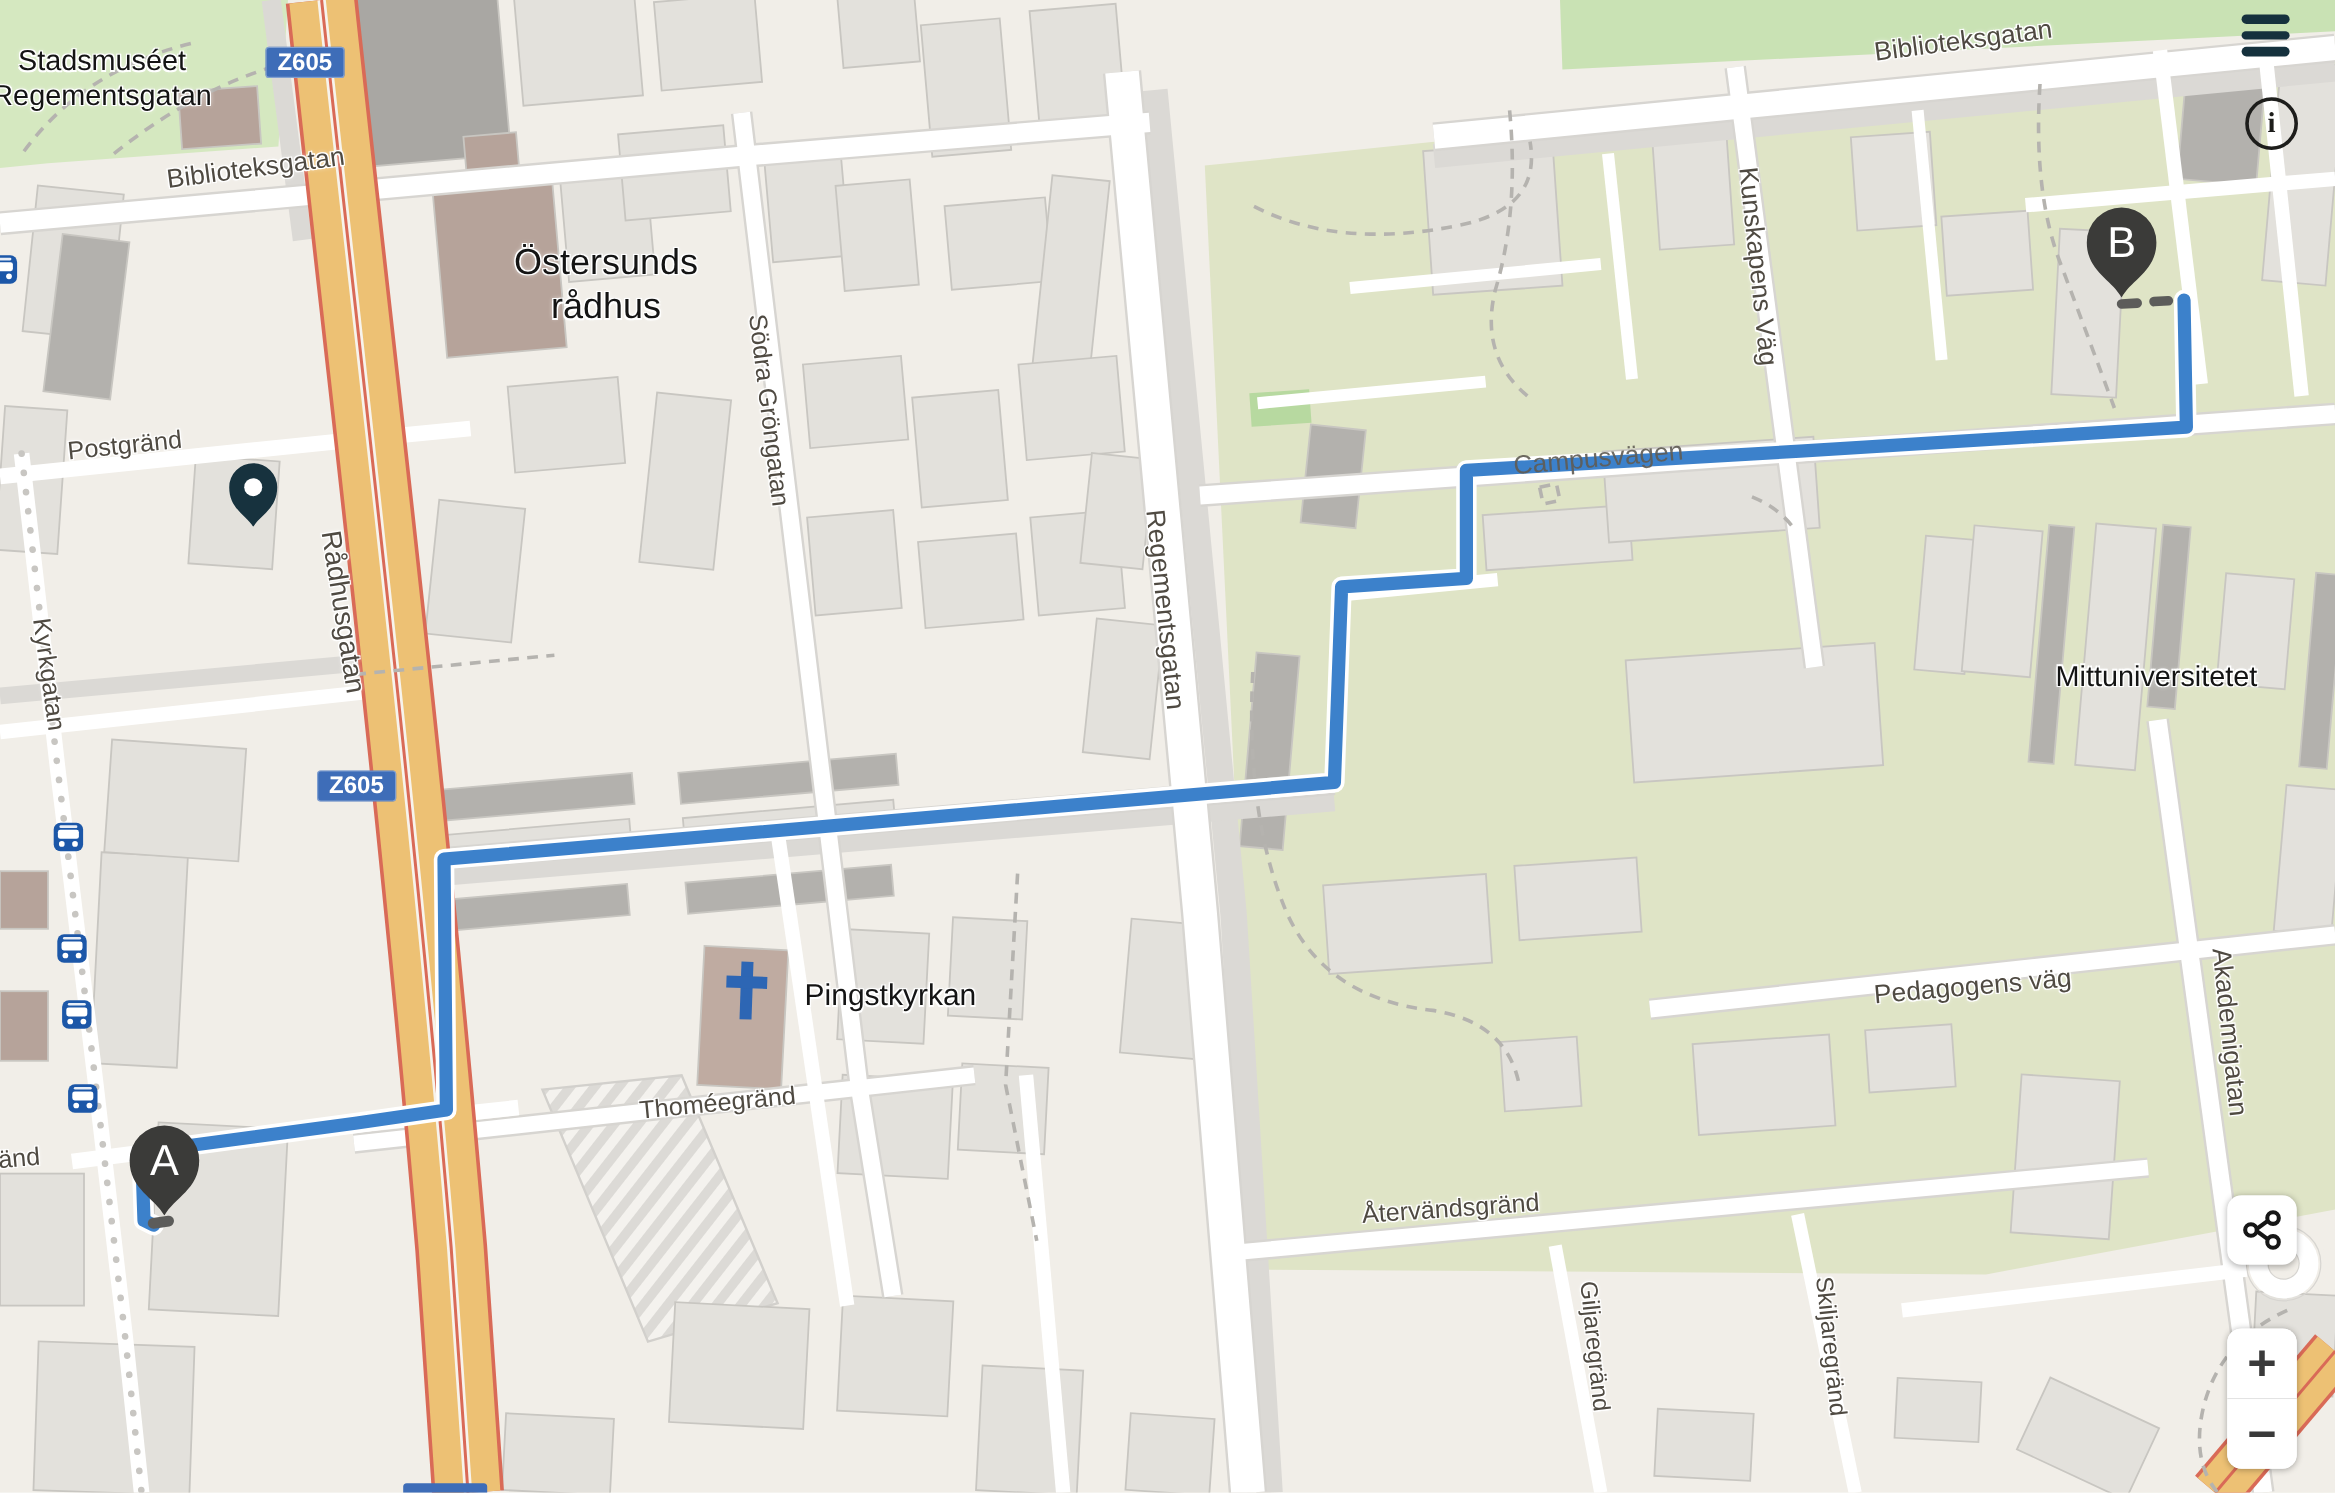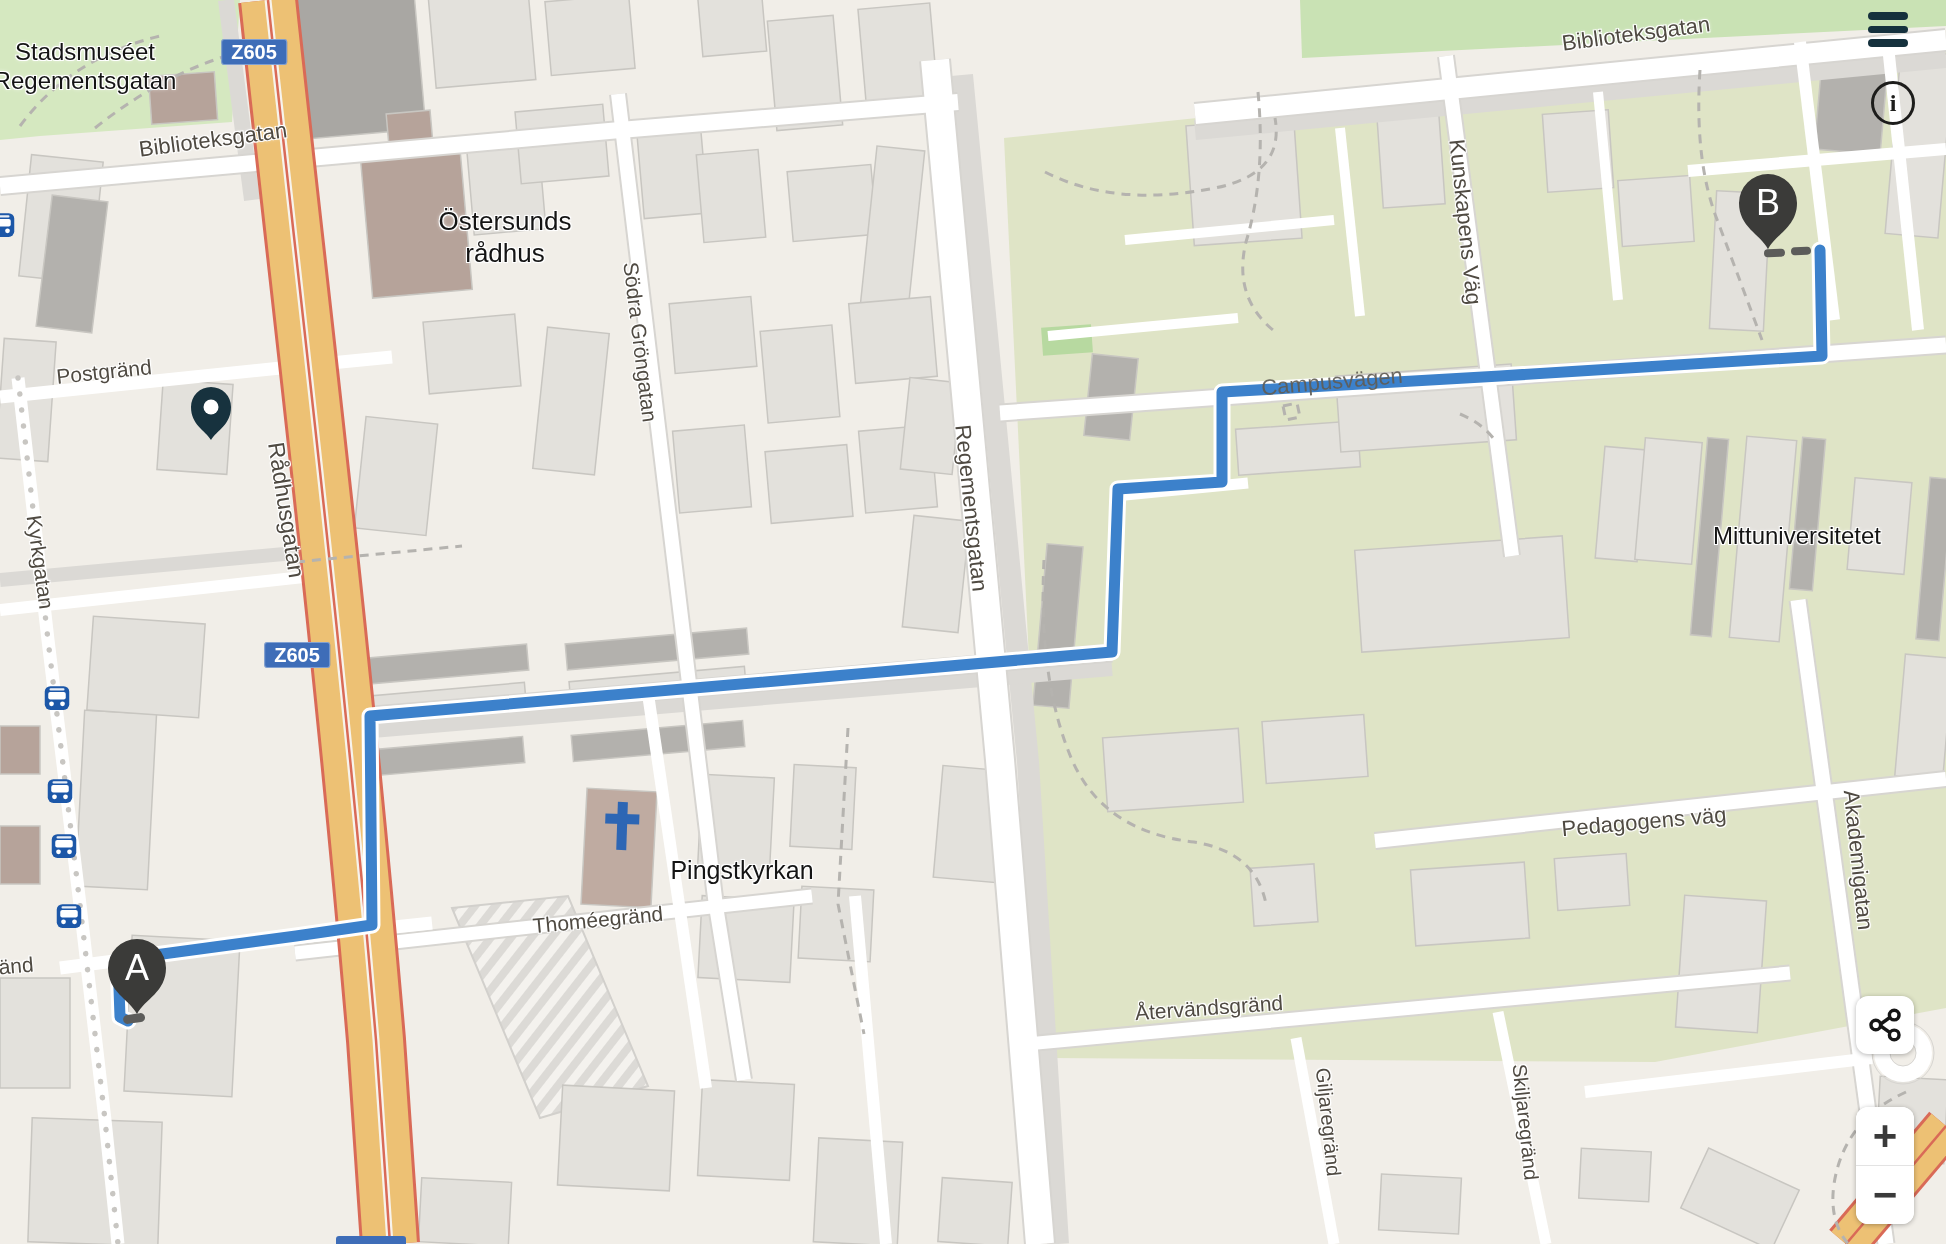--- a/index.html
+++ b/index.html
@@ -260,26 +260,26 @@
   <div class="lbl street" style="left:598px;top:920px;transform:translate(-50%,-50%) rotate(-5.5deg);">Thoméegränd</div>
   <div class="lbl street" style="left:1209px;top:1008px;transform:translate(-50%,-50%) rotate(-4deg);">Återvändsgränd</div>
   <div class="lbl street" style="left:1328px;top:1122px;transform:translate(-50%,-50%) rotate(84deg);font-size:20px;">Giljaregränd</div>
   <div class="lbl street" style="left:1525px;top:1122px;transform:translate(-50%,-50%) rotate(84deg);font-size:20px;">Skiljaregränd</div>
   <div class="lbl street" style="left:16px;top:966px;transform:translate(-50%,-50%) rotate(-5deg);">änd</div>
 
   <div class="lbl place" style="left:85px;top:66px;transform:translate(-50%,-50%);">
     <div>Stadsmuséet</div>
     <div>Regementsgatan</div>
   </div>
-  <div class="lbl place" style="left:505px;top:238px;transform:translate(-50%,-50%);font-size:26px;">
+  <div class="lbl place" style="left:505px;top:238px;transform:translate(-50%,-50%);font-size:30px;">
     <div>Östersunds</div>
     <div>rådhus</div>
   </div>
-  <div class="lbl place" style="left:742px;top:830px;transform:translate(-50%,-50%);font-size:25px;margin-top:40px;">Pingstkyrkan</div>
-  <div class="lbl place" style="left:1797px;top:536px;transform:translate(-50%,-50%);">Mittuniversitetet</div>
+  <div class="lbl place" style="left:742px;top:830px;transform:translate(-50%,-50%);font-size:25px;">Pingstkyrkan</div>
+  <div class="lbl place" style="left:1797px;top:564px;transform:translate(-50%,-50%);">Mittuniversitetet</div>
 
   <div class="cross-icon" style="left:622px;top:828px;">
     <svg width="40" height="52" viewBox="0 0 40 52">
       <rect x="15" y="2" width="10" height="48" fill="#2d66b4"></rect>
       <rect x="3" y="14" width="34" height="10" fill="#2d66b4"></rect>
     </svg>
   </div>
 
   <div class="shield" style="left:254px;top:52px;">Z605</div>
   <div class="shield" style="left:297px;top:655px;">Z605</div>

